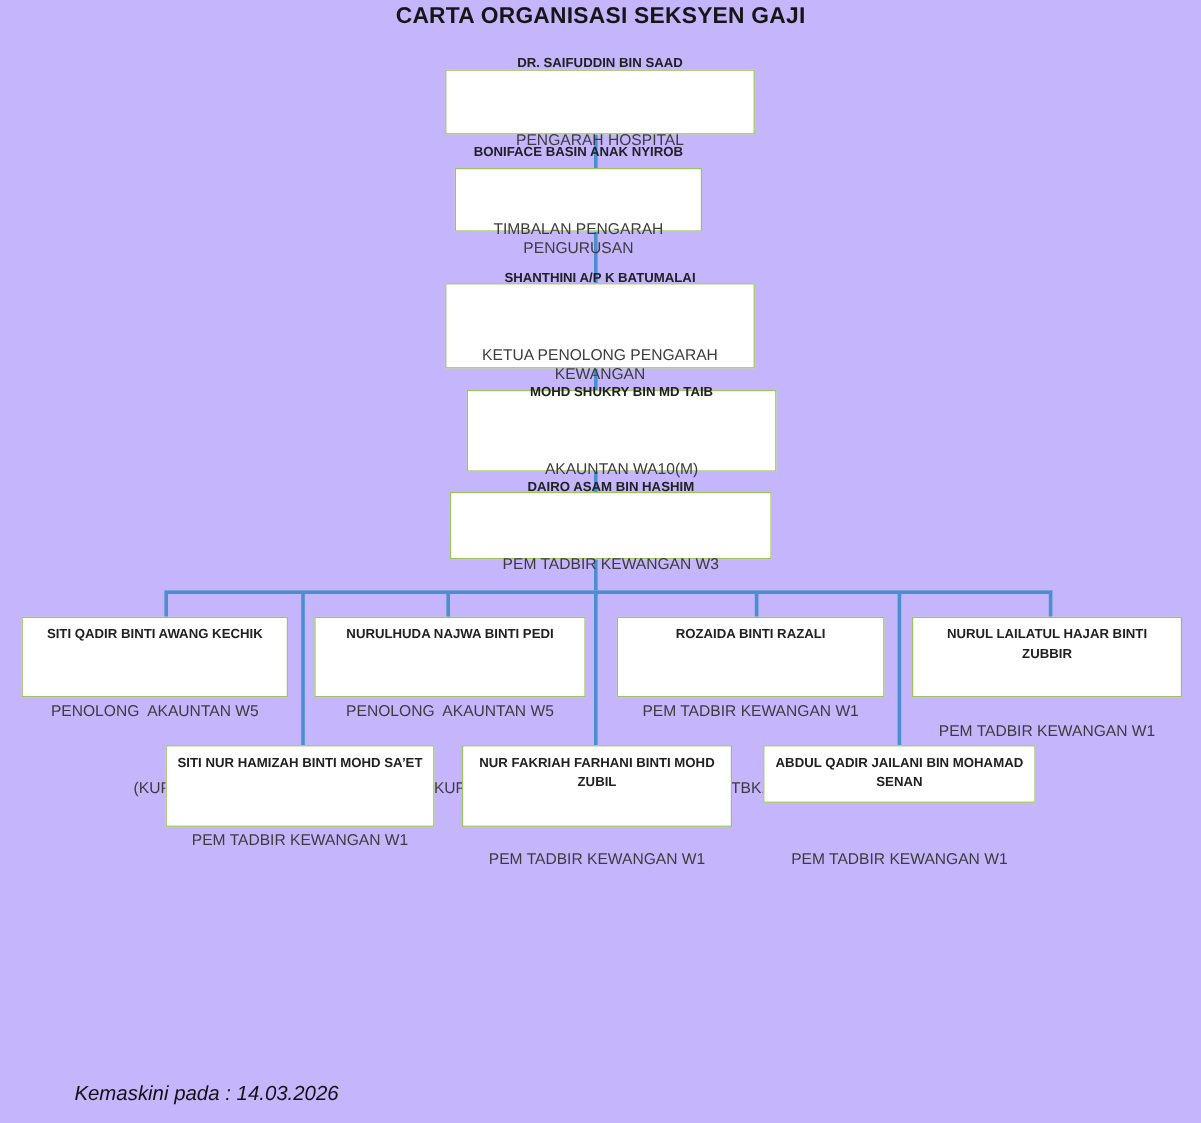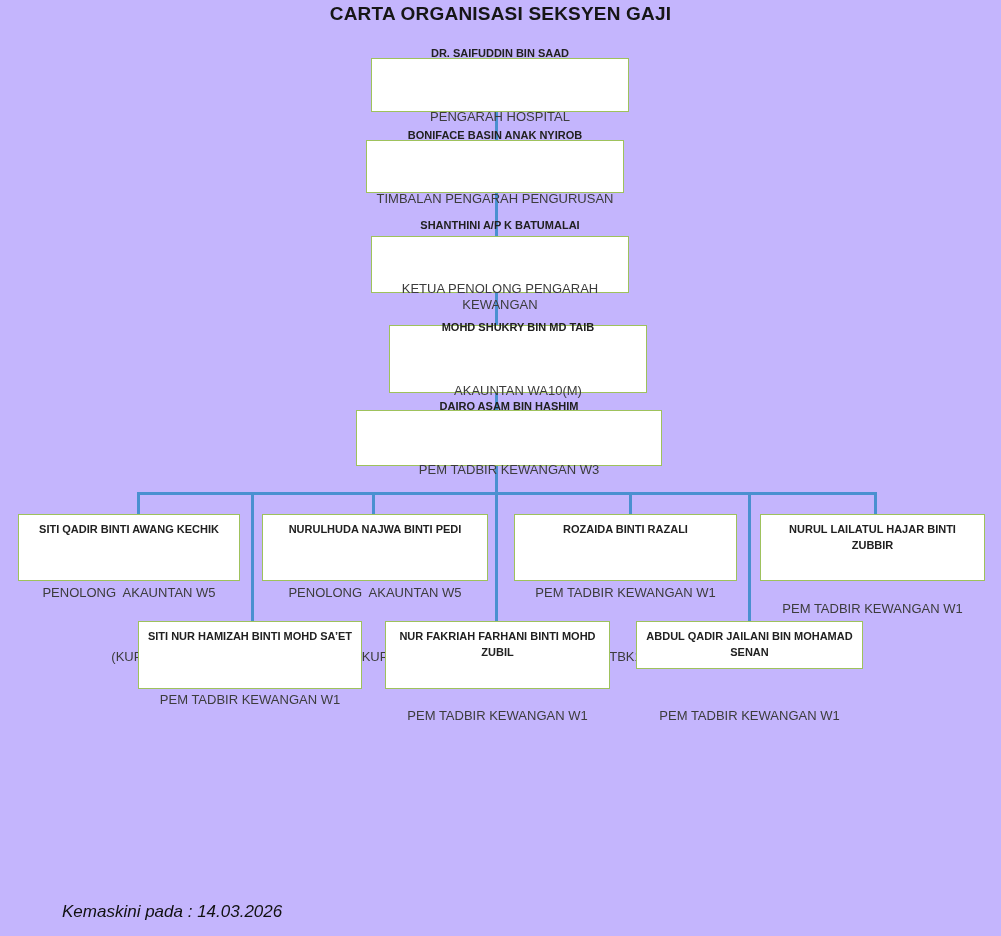--- a/index.html
+++ b/index.html
@@ -49,36 +49,36 @@
 
 <div id="canvas">
 
   <div class="chart-title">CARTA ORGANISASI SEKSYEN GAJI</div>
 
   <div class="box" style="left:371px;top:58px;width:258px;height:54px">
     <div class="name">DR. SAIFUDDIN BIN SAAD</div>
     <div class="role">PENGARAH HOSPITAL</div>
   </div>
 
-  <div class="box" style="left:366px;top:140px;width:258px;height:53px">
+  <div class="box" style="left:379px;top:140px;width:206px;height:53px">
     <div class="name">BONIFACE BASIN ANAK NYIROB</div>
     <div class="role">TIMBALAN PENGARAH PENGURUSAN</div>
   </div>
 
-  <div class="box" style="left:371px;top:236px;width:258px;height:57px">
+  <div class="box" style="left:371px;top:236px;width:258px;height:71px">
     <div class="name">SHANTHINI A/P K BATUMALAI</div>
     <div class="role">KETUA PENOLONG PENGARAH KEWANGAN</div>
   </div>
 
   <div class="box" style="left:389px;top:325px;width:258px;height:68px">
     <div class="name">MOHD SHUKRY BIN MD TAIB</div>
     <div class="role">AKAUNTAN WA10(M)</div>
   </div>
 
-  <div class="box" style="left:356px;top:410px;width:306px;height:56px">
+  <div class="box" style="left:375px;top:410px;width:268px;height:56px">
     <div class="name">DAIRO ASAM BIN HASHIM</div>
     <div class="role">PEM TADBIR KEWANGAN W3</div>
   </div>
 
   <div class="line vline" style="left:495px;top:112px;height:28px"></div>
   <div class="line vline" style="left:495px;top:193px;height:43px"></div>
   <div class="line vline" style="left:495px;top:293px;height:32px"></div>
   <div class="line vline" style="left:495px;top:381px;height:29px"></div>
   <div class="line vline" style="left:495px;top:466px;height:26px"></div>
 

